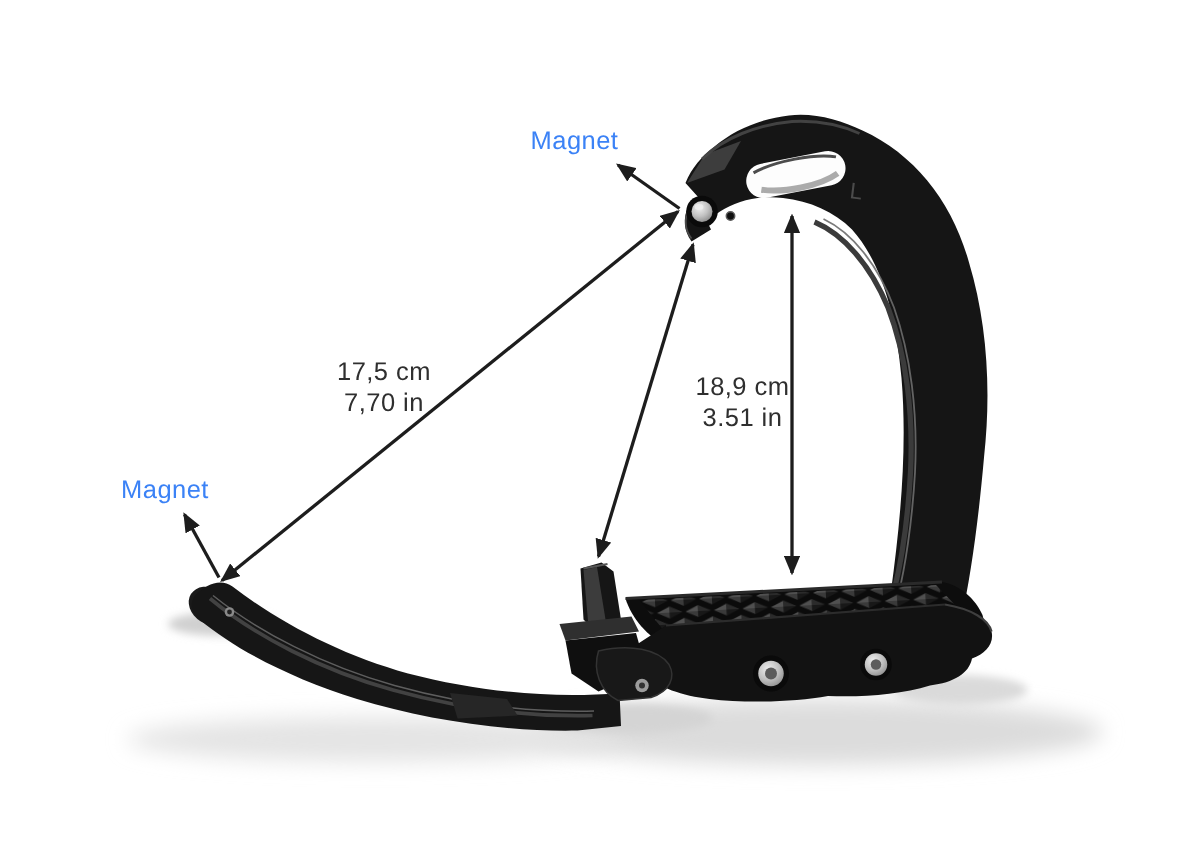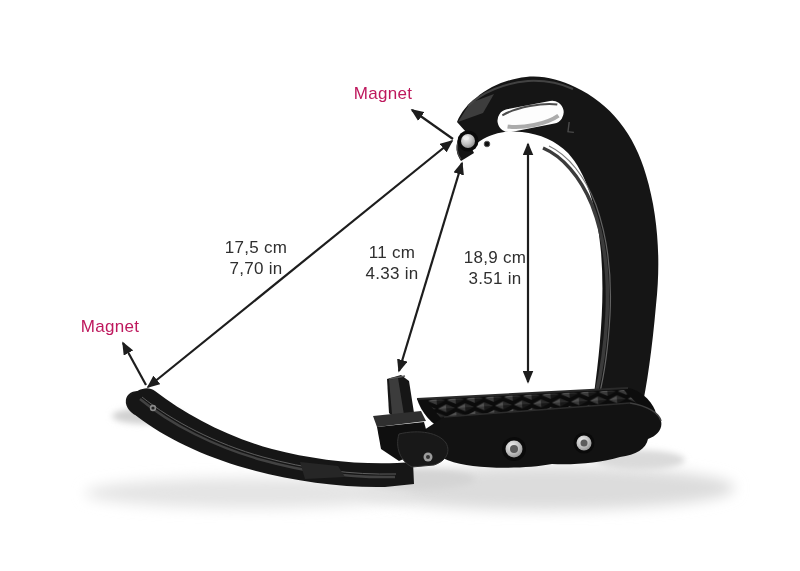--- a/index.html
+++ b/index.html
@@ -3,21 +3,21 @@
 <meta charset="utf-8">
 <style>
   html,body { margin:0; padding:0; background:#ffffff; }
   .stage {
     position:relative; width:800px; height:571px; background:#ffffff;
     overflow:hidden; font-family:"Liberation Sans", sans-serif;
   }
   .stage svg { position:absolute; left:0; top:0; }
   .label {
     position:absolute; transform:translate(-50%,-50%);
-    color:#be185d; font-size:17px; letter-spacing:.3px; white-space:nowrap;
+    color:#3b82f6; font-size:17px; letter-spacing:.3px; white-space:nowrap;
   }
   .dim {
     position:absolute; transform:translate(-50%,-50%);
     color:#2f2f2f; font-size:17px; line-height:21px; letter-spacing:.3px;
     text-align:center; white-space:nowrap;
   }
 </style>
 </head>
 <body>
 
@@ -171,22 +171,18 @@
     </g>
   </svg>
 
   <div class="label" style="left:383px; top:94px">Magnet</div>
   <div class="label" style="left:110px; top:327px">Magnet</div>
 
   <div class="dim" style="left:256px; top:258px">
     <div>17,5 cm</div>
     <div>7,70 in</div>
   </div>
-  <div class="dim" style="left:392px; top:263px">
-    <div>11 cm</div>
-    <div>4.33 in</div>
-  </div>
   <div class="dim" style="left:495px; top:268px">
     <div>18,9 cm</div>
     <div>3.51 in</div>
   </div>
 
 </div>
 
 </body></html>

